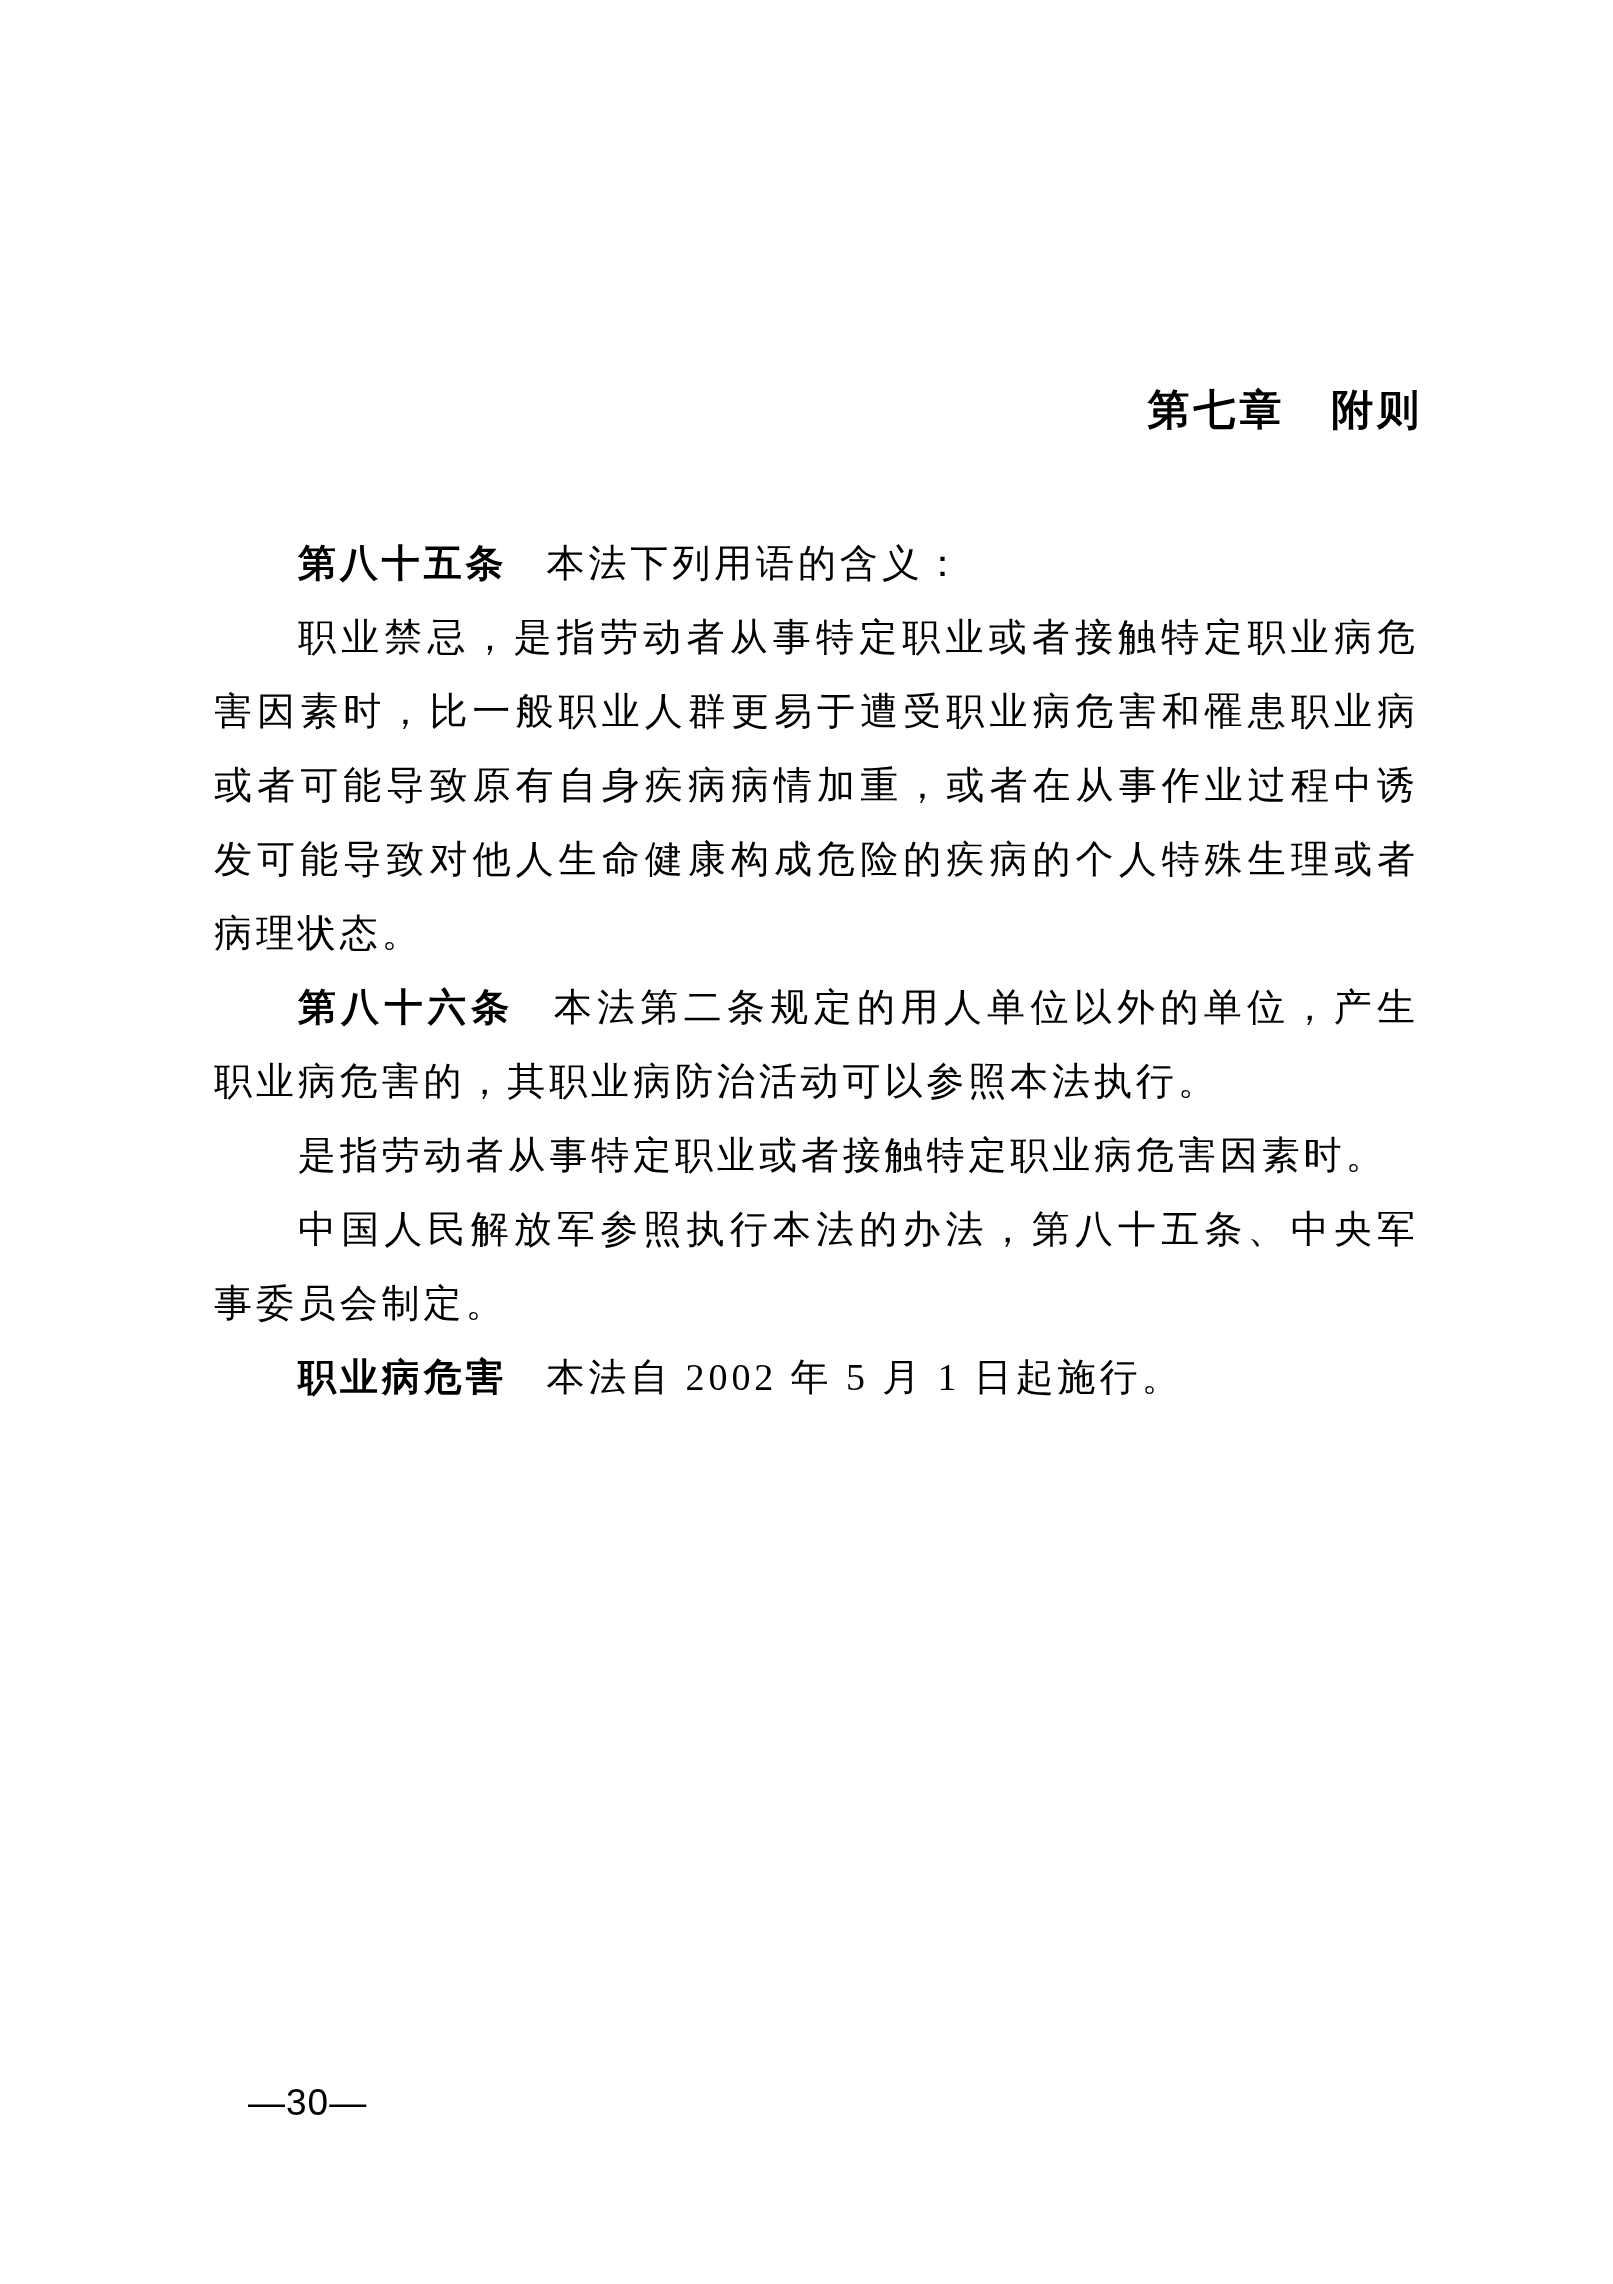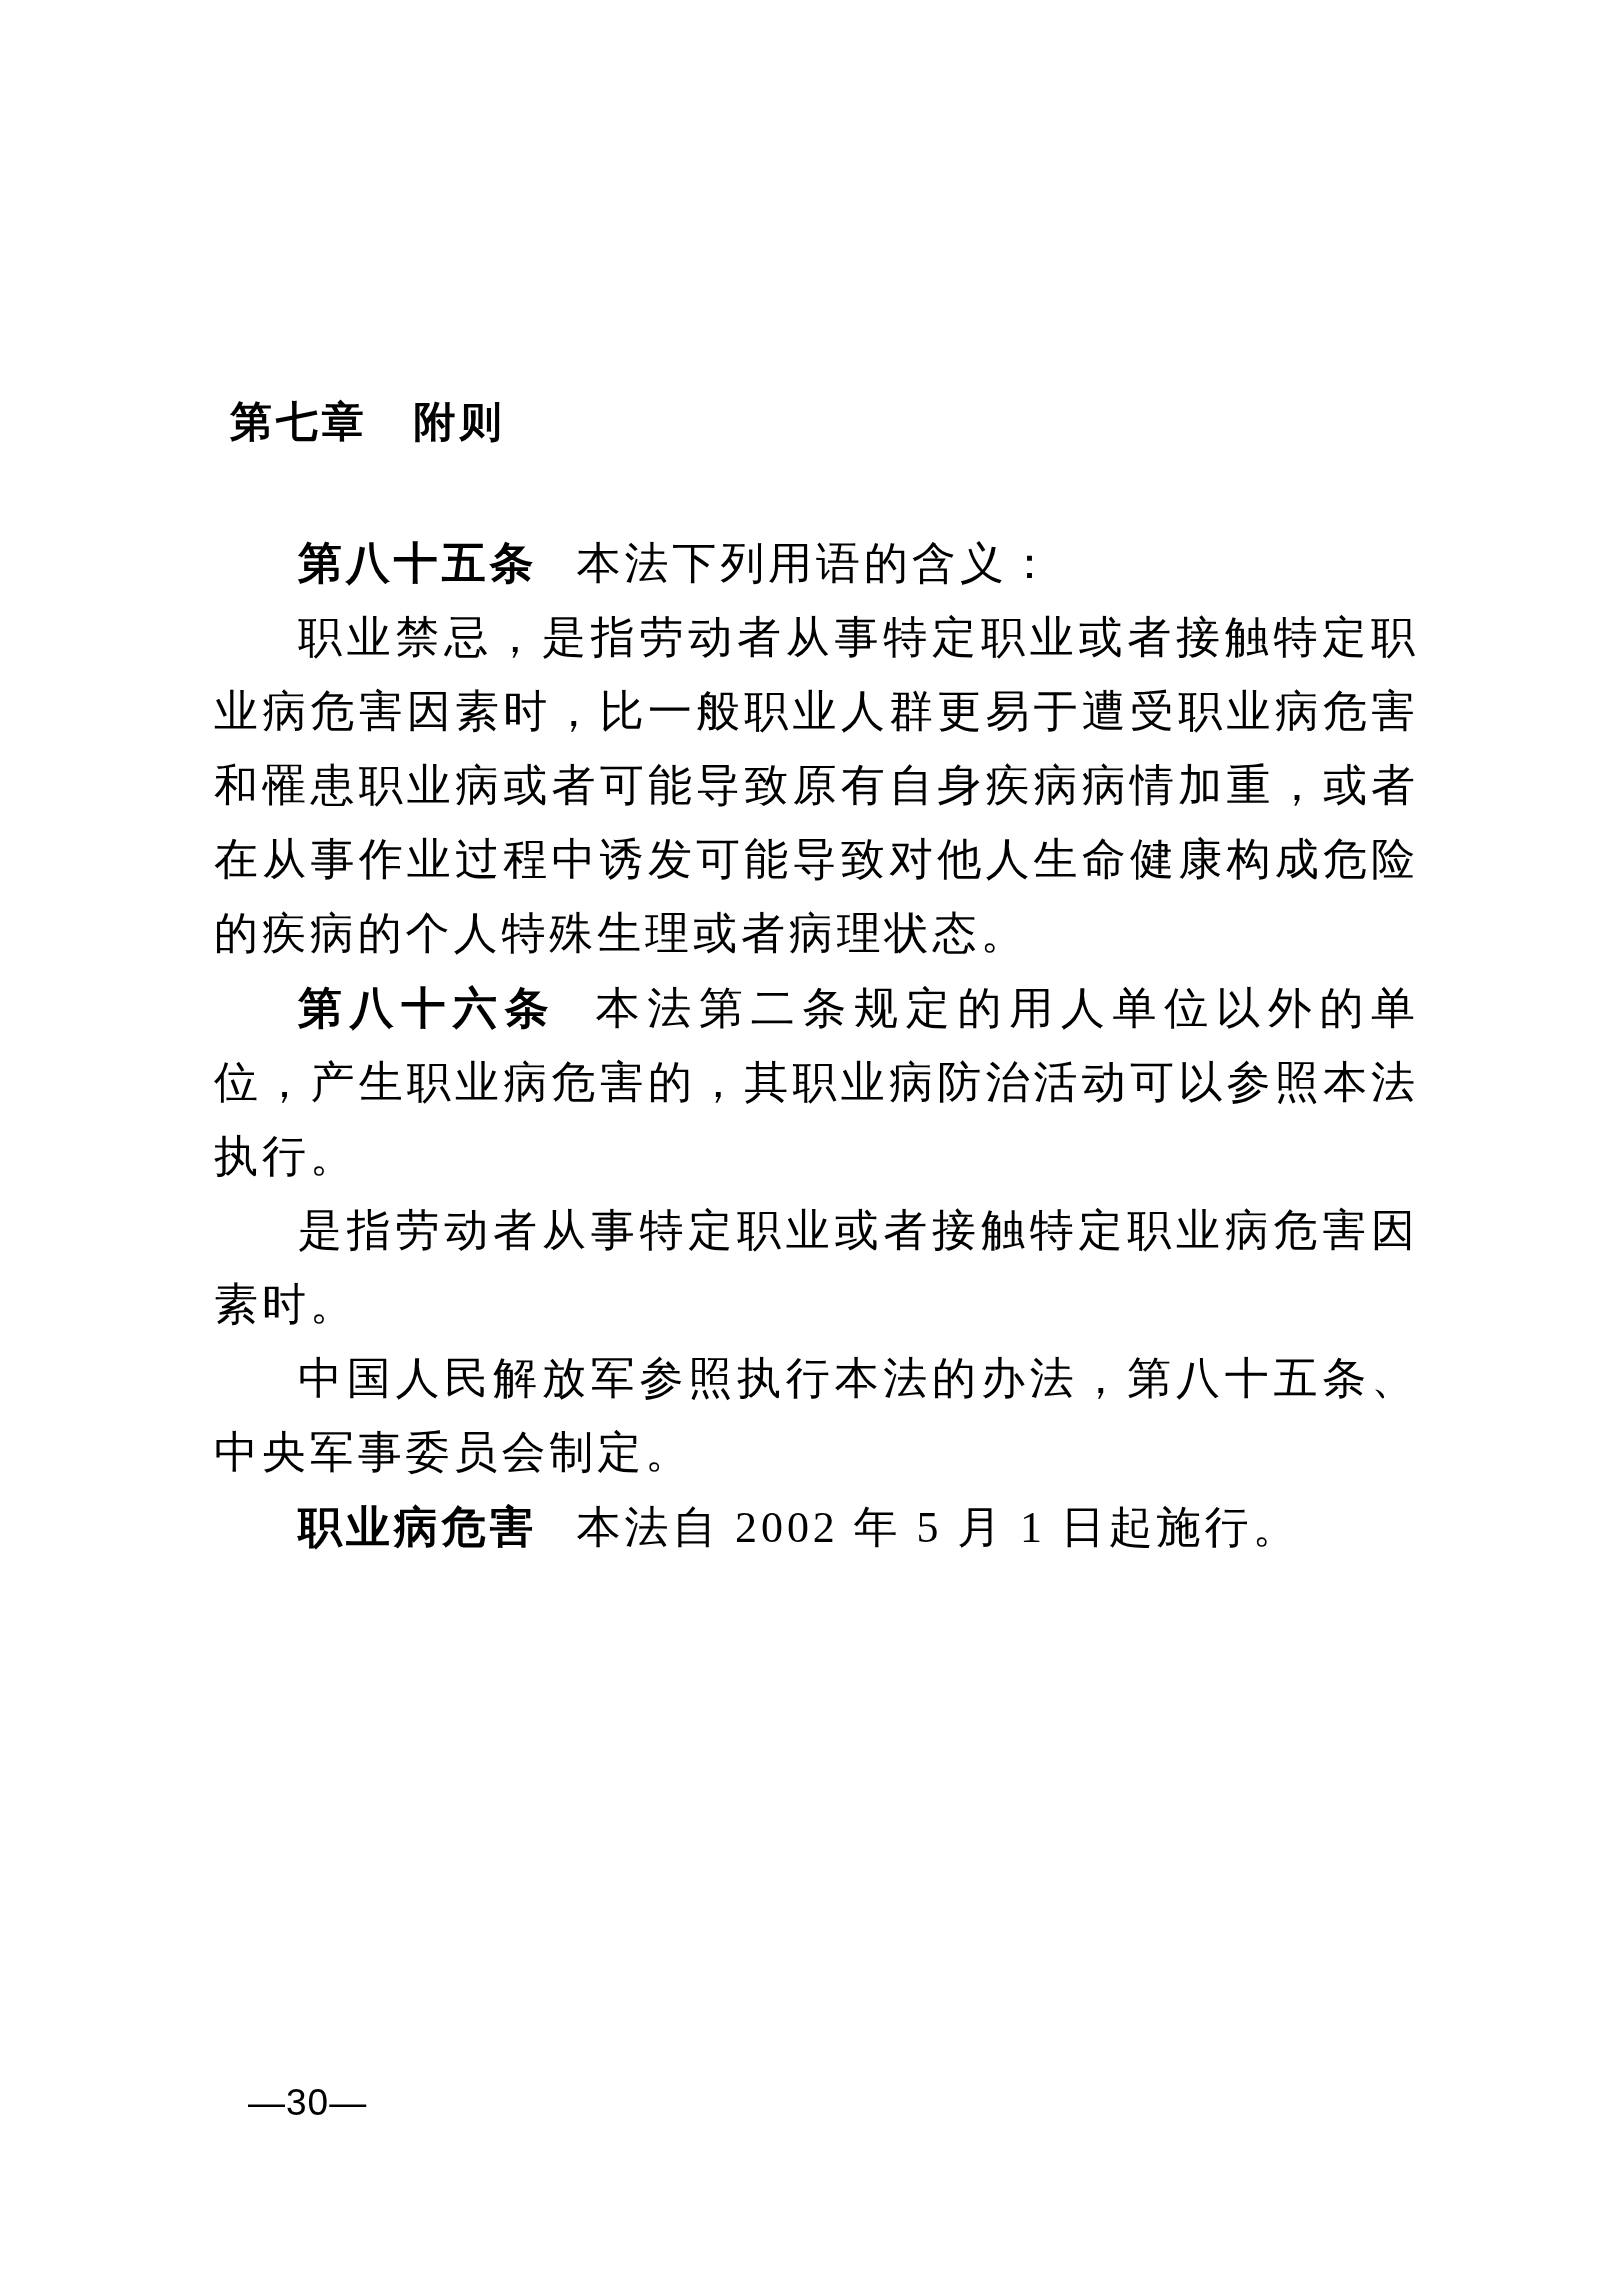--- a/index.html
+++ b/index.html
@@ -17,34 +17,34 @@
   .page {
     position: absolute;
     inset: 0;
     overflow: hidden;
   }
   .chapter-title {
     position: absolute;
     top: 380px;
     left: 214px;
     width: 1205px;
-    margin: 16px;
-    text-align: left;
+    margin: 4px;
+    text-align: right;
     font-family: "Liberation Sans", sans-serif;
     font-weight: 700;
     font-size: 42px;
     letter-spacing: 3.9px;
     line-height: 51px;
   }
   .body-text {
     position: absolute;
     top: 526px;
     left: 214px;
     width: 1205px;
-    font-size: 44px;
+    font-size: 38px;
     line-height: 74px;
     text-align: justify;
     text-justify: inter-character;
     letter-spacing: 3.9px;
   }
   .para {
     margin: 0;
     padding: 0;
     text-indent: 84px;
   }

